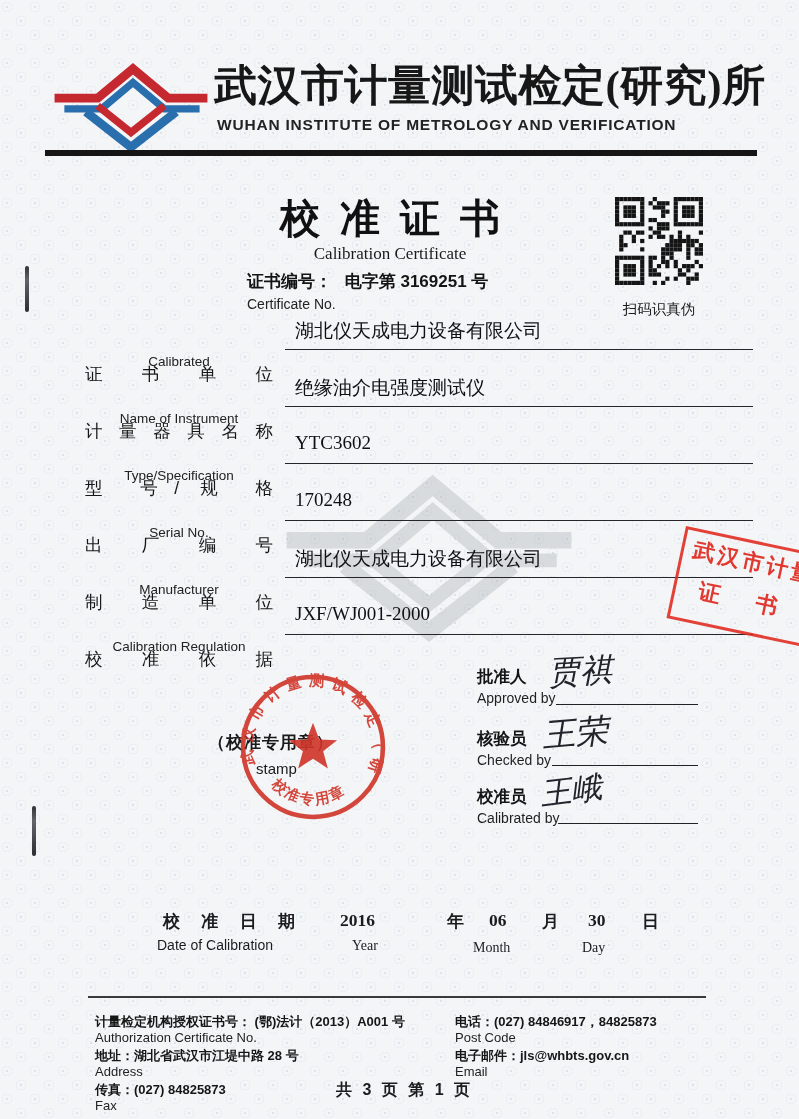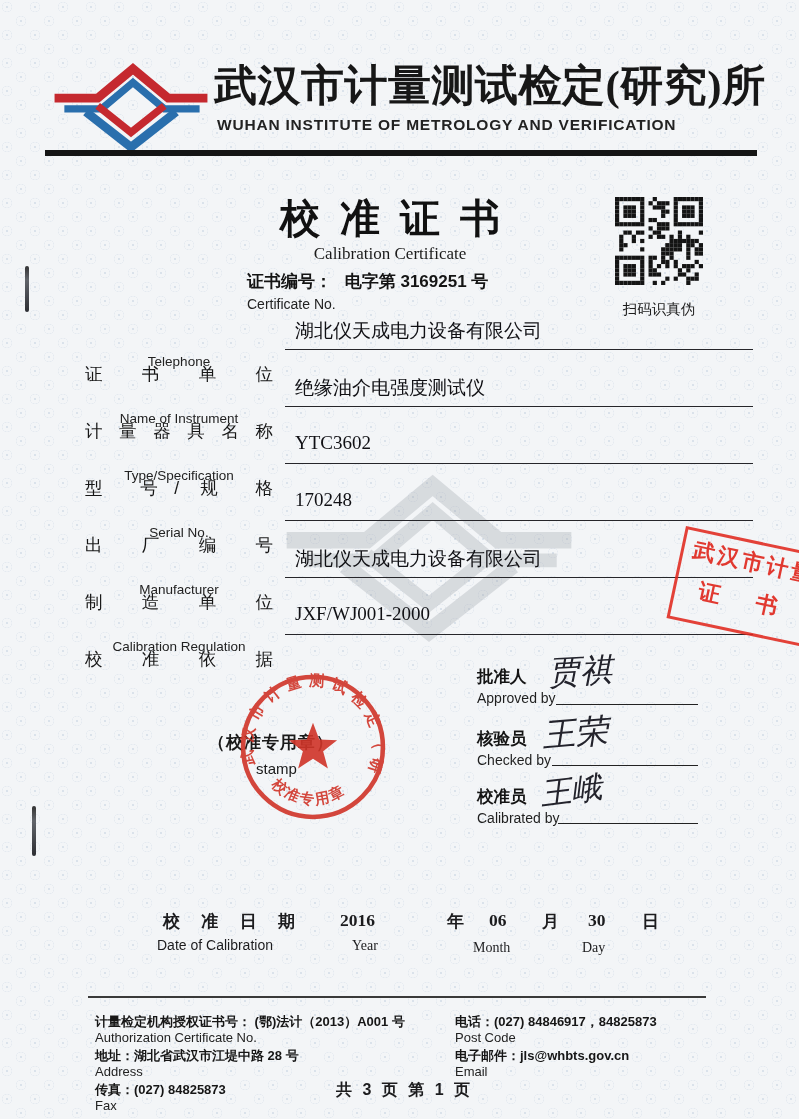--- a/index.html
+++ b/index.html
@@ -297,21 +297,21 @@
 <svg class="abs watermark" viewBox="0 0 160 100">
   <path d="M2 43 H46 L82 13 L118 43 H158" fill="none" stroke="#9aa0a8" stroke-width="9"></path>
   <path d="M12 54 H50 L82 27 L114 54 H150" fill="none" stroke="#9aa0a8" stroke-width="7.5"></path>
   <path d="M34 57 L80 93 L126 57" fill="none" stroke="#9aa0a8" stroke-width="9"></path>
   <path d="M46 51 L80 78 L114 51" fill="none" stroke="#9aa0a8" stroke-width="7.5"></path>
 </svg>
 
 <div class="abs f-value" style="left:295px;top:318px;">湖北仪天成电力设备有限公司</div>
 <div class="abs f-line" style="left:285px;top:349px;width:468px;"></div>
 <div class="abs zh-label" style="left:85px;top:327px;">证 书 单 位</div>
-<div class="abs en-label" style="left:85px;top:354px;width:188px;text-align:center;">Telephone</div>
+<div class="abs en-label" style="left:85px;top:354px;width:188px;text-align:center;">Calibrated</div>
 
 <div class="abs f-value" style="left:295px;top:375px;">绝缘油介电强度测试仪</div>
 <div class="abs f-line" style="left:285px;top:406px;width:468px;"></div>
 <div class="abs zh-label" style="left:85px;top:384px;">计 量 器 具 名 称</div>
 <div class="abs en-label" style="left:85px;top:411px;width:188px;text-align:center;">Name of Instrument</div>
 
 <div class="abs f-value" style="left:295px;top:432px;">YTC3602</div>
 <div class="abs f-line" style="left:285px;top:463px;width:468px;"></div>
 <div class="abs zh-label" style="left:85px;top:441px;">型 号/ 规 格</div>
 <div class="abs en-label" style="left:85px;top:468px;width:188px;text-align:center;">Type/Specification</div>

